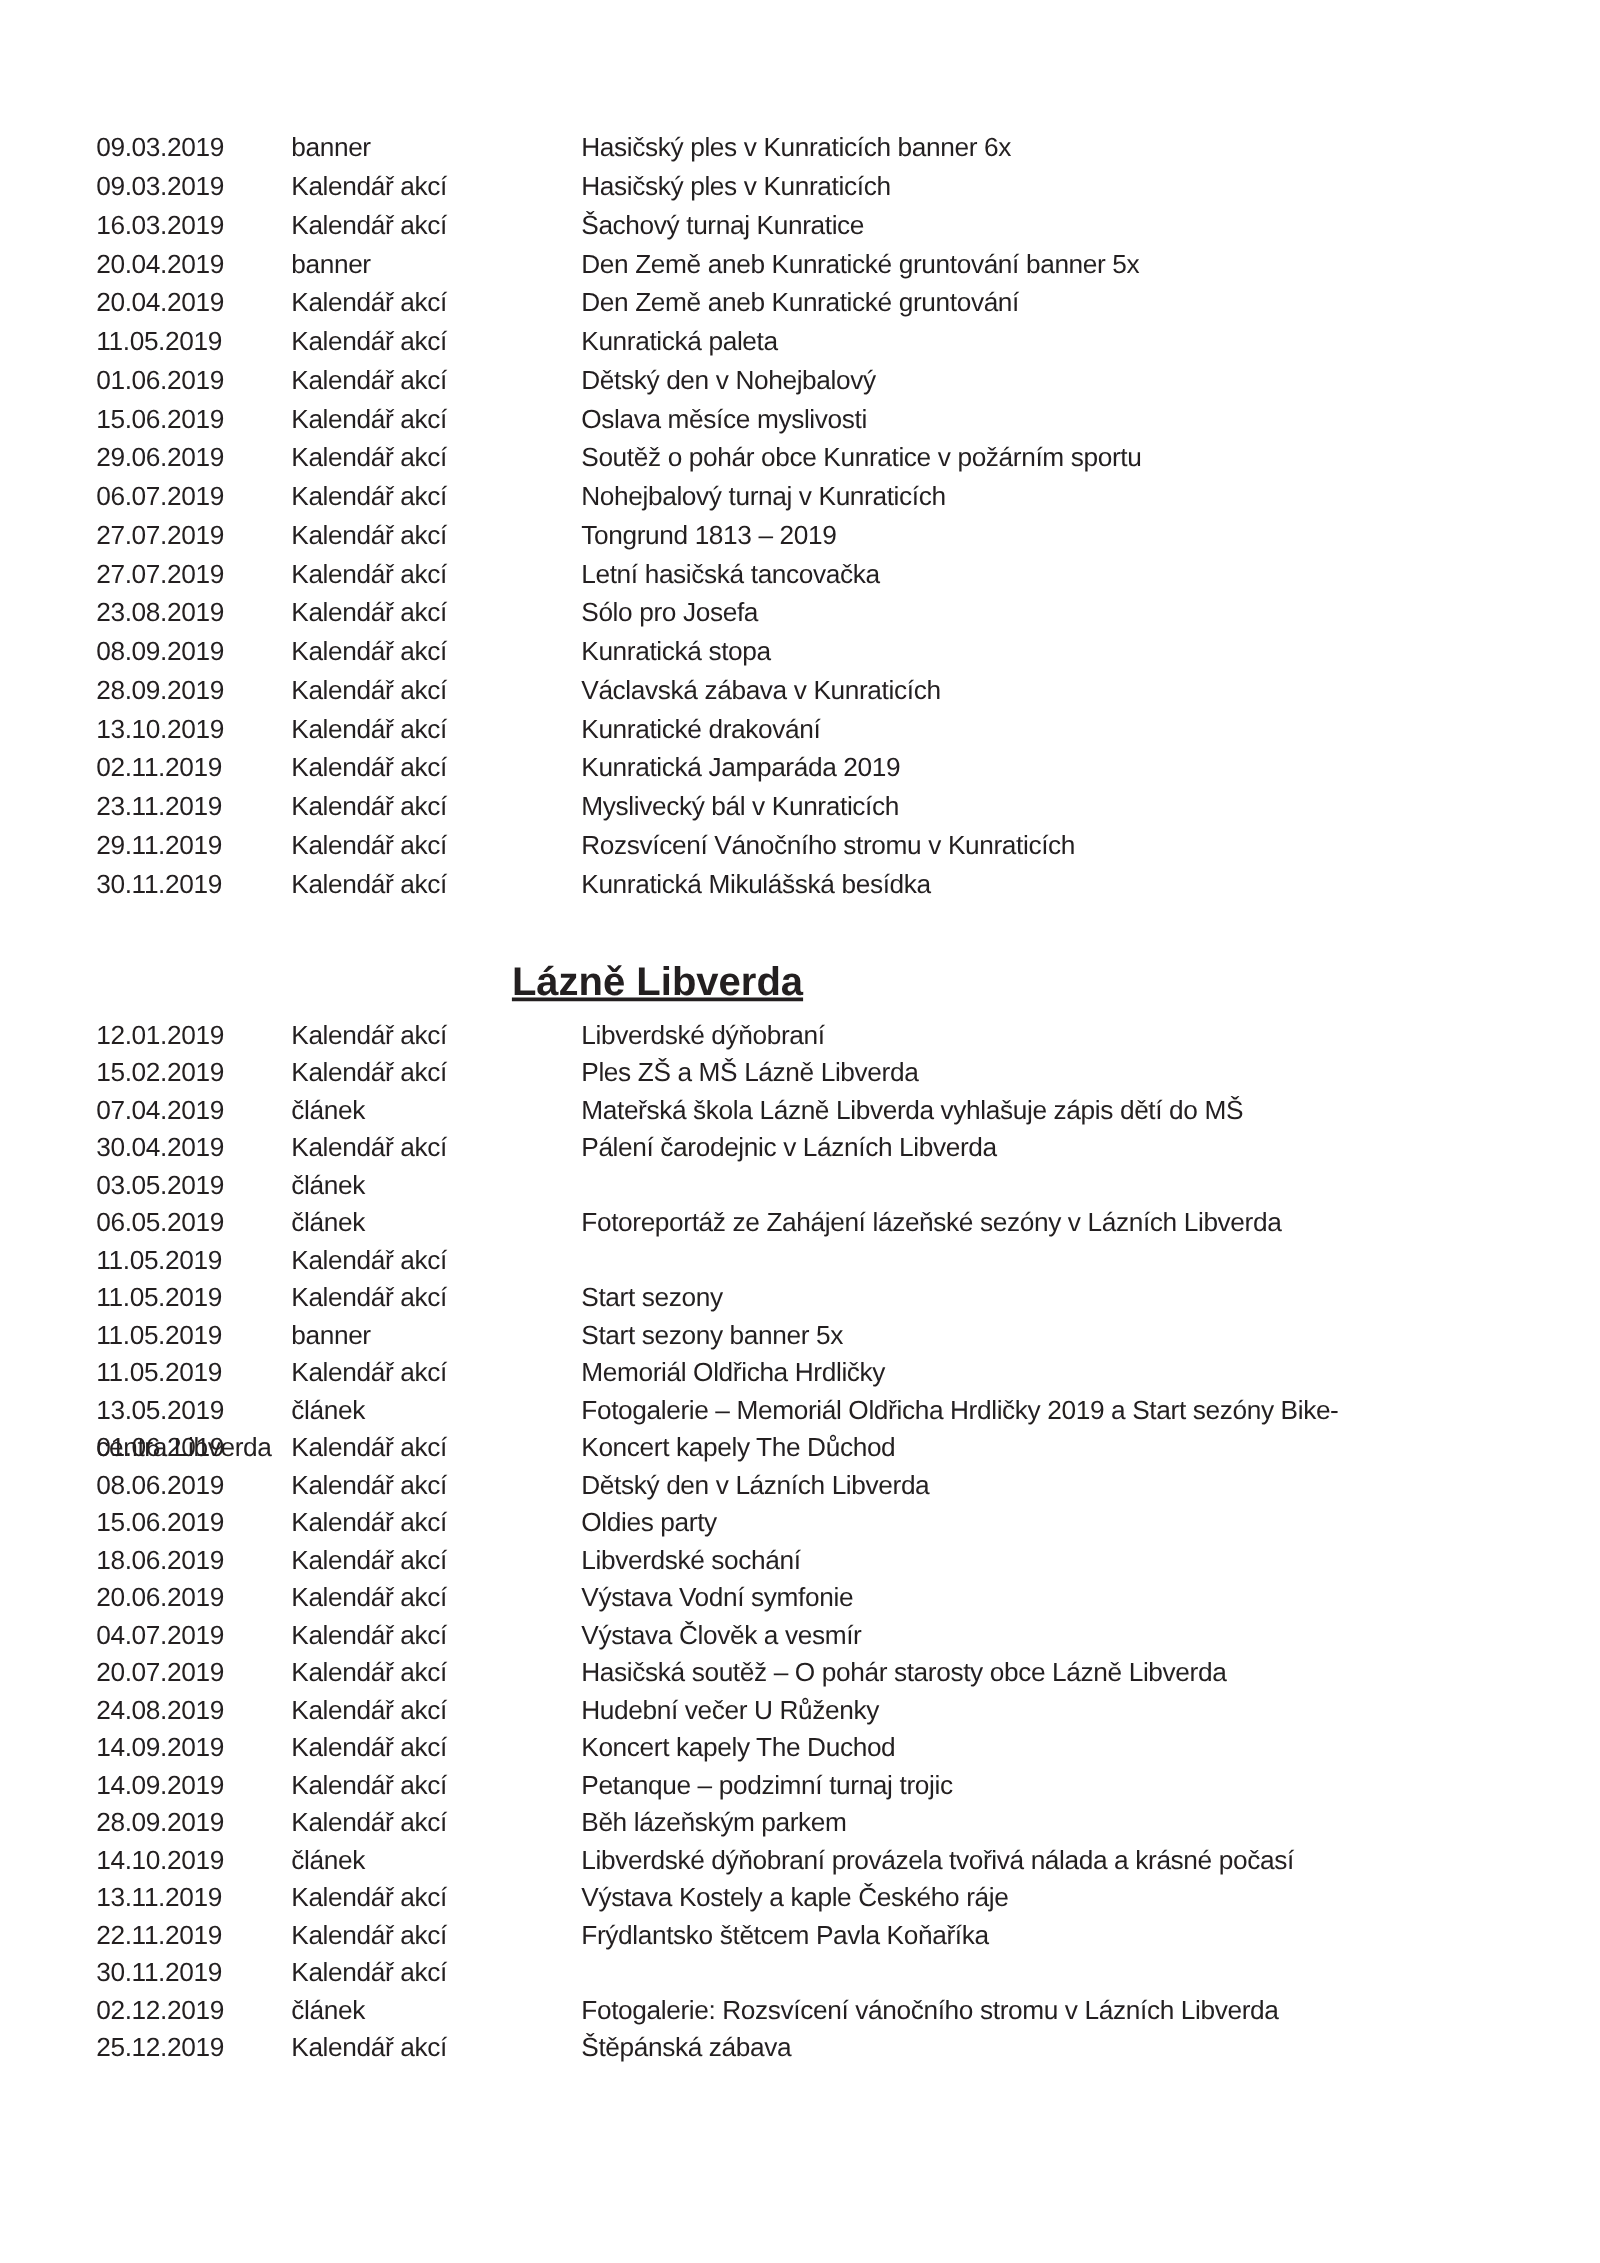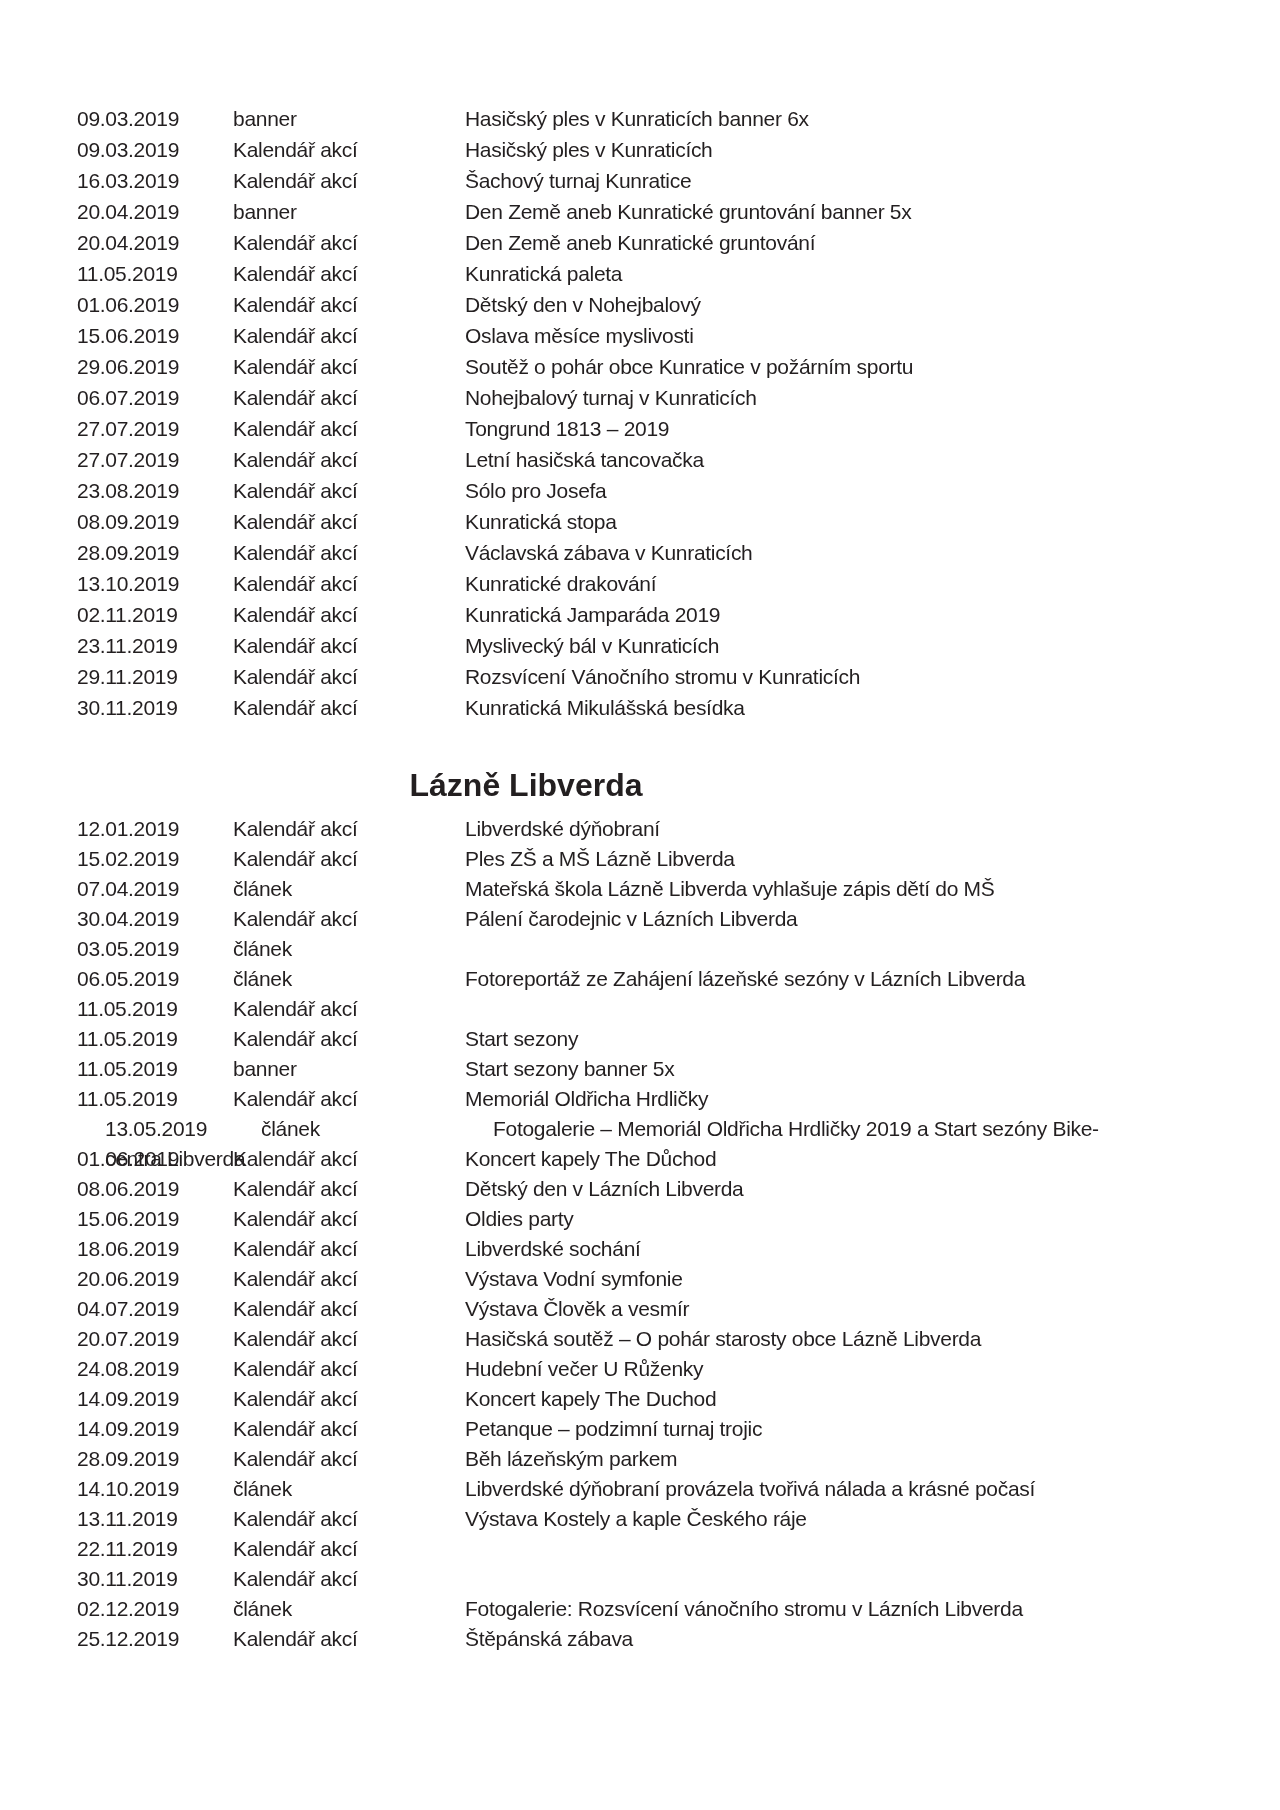--- a/index.html
+++ b/index.html
@@ -3,27 +3,27 @@
 <meta charset="utf-8">
 <style>
   html, body { margin: 0; padding: 0; background: #ffffff; }
   body { width: 1280px; height: 1810px; position: relative; overflow: hidden;
          font-family: "Liberation Sans", "DejaVu Sans", sans-serif; color: #231f20; }
   .section { position: absolute; left: 77px; width: 1130px; }
   #sec1 { top: 75px; margin-top: 28px; }
   #sec2 { top: 814px; }
   .row { position: relative; height: 31px; line-height: 31px; font-size: 21px; white-space: nowrap; }
   #sec2 .row { height: 30px; line-height: 30px; }
-  .row.tall { height: 60px; margin-left: 28px; }
+  .row.tall { height: 60px; }
   .c-date { position: absolute; left: 0; top: 0; letter-spacing: -0.3px; }
   .c-type { position: absolute; left: 156px; top: 0; letter-spacing: -0.3px; }
   .c-title { position: absolute; left: 388px; top: 0; letter-spacing: -0.3px; }
   .c-wrap { position: absolute; left: 0; top: 30px; letter-spacing: -0.3px; }
   .heading { position: absolute; top: 740px; left: 0; width: 1052px; text-align: center;
-             font-size: 32px; font-weight: bold; line-height: 36px; color: #231f20; }
+             font-size: 32px; font-weight: bold; line-height: 36px; color: #231f20; text-decoration: underline; }
 </style>
 </head>
 <body>
 
 <div class="section" id="sec1">
     <div class="row">
       <span class="c-date">09.03.2019</span>
       <span class="c-type">banner</span>
       <span class="c-title">Hasičský ples v Kunraticích banner 6x</span>
     </div>
@@ -242,20 +242,21 @@
       <span class="c-title">Libverdské dýňobraní provázela tvořivá nálada a krásné počasí</span>
     </div>
     <div class="row">
       <span class="c-date">13.11.2019</span>
       <span class="c-type">Kalendář akcí</span>
       <span class="c-title">Výstava Kostely a kaple Českého ráje</span>
     </div>
     <div class="row">
       <span class="c-date">22.11.2019</span>
       <span class="c-type">Kalendář akcí</span>
+      <span class="c-title">Frýdlantsko štětcem Pavla Koňaříka</span>
     </div>
     <div class="row">
       <span class="c-date">30.11.2019</span>
       <span class="c-type">Kalendář akcí</span>
     </div>
     <div class="row">
       <span class="c-date">02.12.2019</span>
       <span class="c-type">článek</span>
       <span class="c-title">Fotogalerie: Rozsvícení vánočního stromu v Lázních Libverda</span>
     </div>

